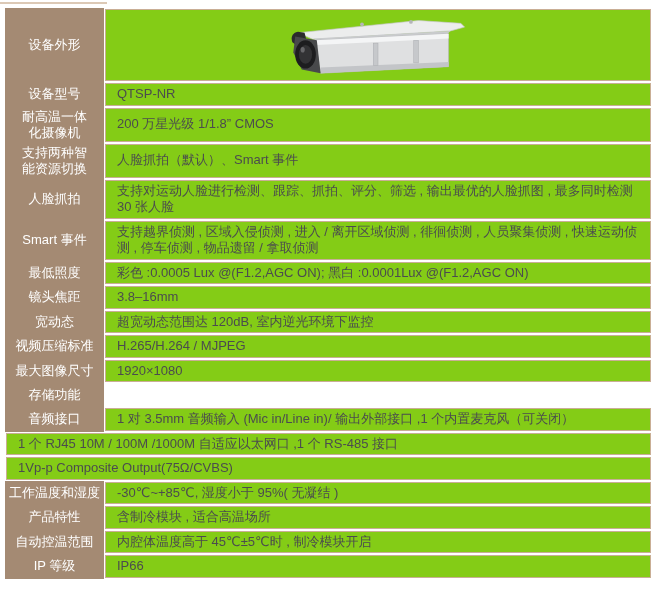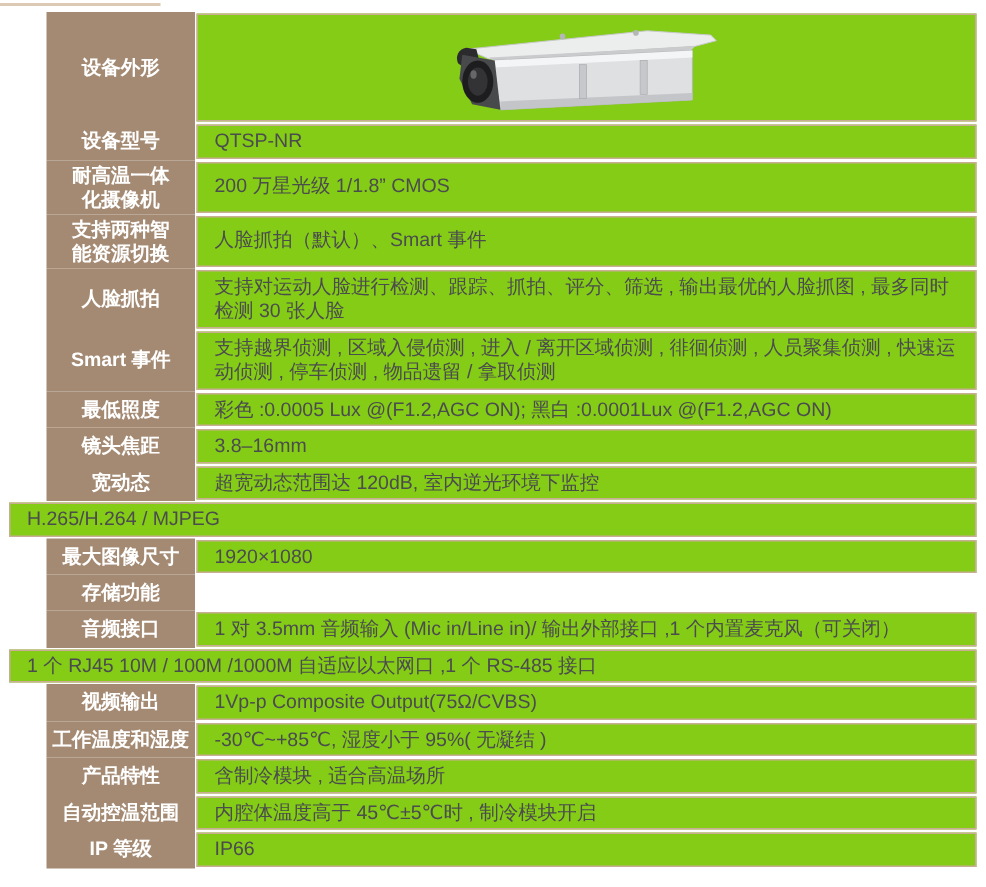--- a/index.html
+++ b/index.html
@@ -23,24 +23,24 @@
     position: absolute; left: 5px; top: 8px;
     width: 646px;
     display: flex; flex-direction: column;
   }
   .row { display: flex; align-items: stretch; min-height: 24px; }
   .row-image { height: 74px; }
   .label {
     flex: 0 0 99px; width: 99px;
     background: var(--label-bg, #a48a73);
     color: var(--label-text, #ffffff);
-    font-weight: bold; font-size: 13px; line-height: 16px;
+    font-weight: normal; font-size: 13px; line-height: 16px;
     display: flex; align-items: center; justify-content: center;
     text-align: center; white-space: pre-line;
-    padding: 2px 1px; box-sizing: border-box; margin-left: 26px;
+    padding: 2px 1px; box-sizing: border-box;
   }
   .value {
     flex: 1;
     margin: 1px 0 1px 1px;
     border: 1px solid var(--cell-border, #c9ae95);
     background: #84cc16;
     color: var(--value-text, #4b4c4e);
     font-size: 13px; line-height: 16.5px;
     padding: 2px 10px 2px 11px;
     display: flex; align-items: center;
@@ -113,38 +113,38 @@
       </div>
       <div class="row">
         <div class="label">镜头焦距</div>
         <div class="value">3.8–16mm</div>
       </div>
       <div class="row">
         <div class="label">宽动态</div>
         <div class="value">超宽动态范围达 120dB, 室内逆光环境下监控</div>
       </div>
       <div class="row">
+        <div class="label">视频压缩标准</div>
         <div class="value">H.265/H.264 / MJPEG</div>
       </div>
       <div class="row">
         <div class="label">最大图像尺寸</div>
         <div class="value">1920×1080</div>
       </div>
       <div class="row">
         <div class="label">存储功能</div>
       </div>
       <div class="row">
         <div class="label">音频接口</div>
         <div class="value">1 对 3.5mm 音频输入 (Mic in/Line in)/ 输出外部接口 ,1 个内置麦克风（可关闭）</div>
       </div>
       <div class="row">
         <div class="value">1 个 RJ45 10M / 100M /1000M 自适应以太网口 ,1 个 RS-485 接口</div>
       </div>
       <div class="row">
-        <div class="label">视频输出</div>
         <div class="value">1Vp-p Composite Output(75Ω/CVBS)</div>
       </div>
       <div class="row">
         <div class="label">工作温度和湿度</div>
         <div class="value">-30℃~+85℃, 湿度小于 95%( 无凝结 )</div>
       </div>
       <div class="row">
         <div class="label">产品特性</div>
         <div class="value">含制冷模块 , 适合高温场所</div>
       </div>

